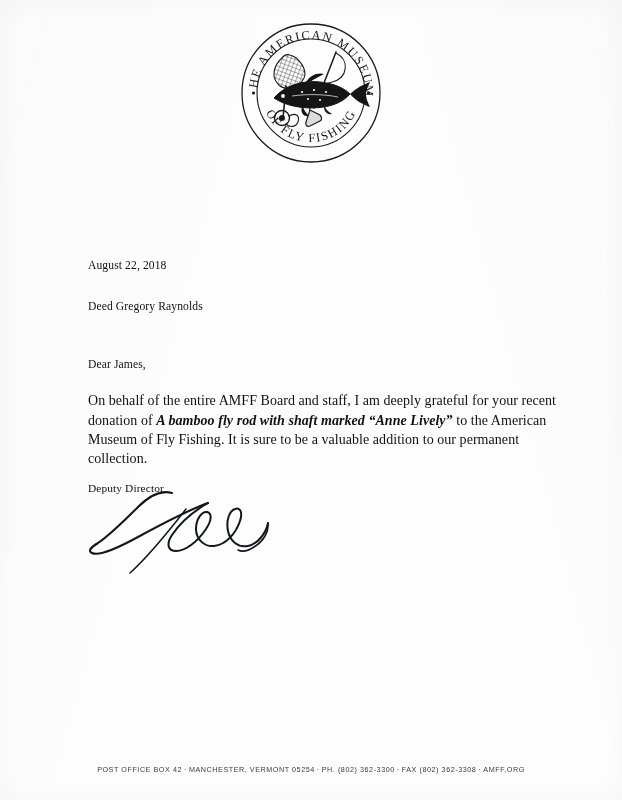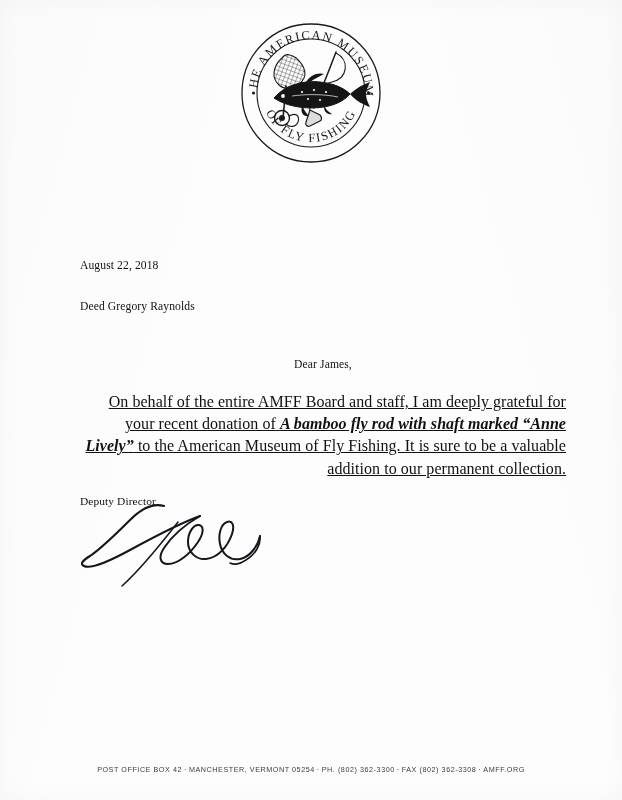--- a/index.html
+++ b/index.html
@@ -47,48 +47,46 @@
   .seal {
     width: 142px;
     height: 142px;
     position: relative;
   }
   .seal svg { display: block; width: 142px; height: 142px; }
 
   
   .letter {
     position: absolute;
-    left: 80px;
+    left: 88px;
     top: 258px;
     width: 486px;
   }
   .date-line {
     font-size: 11.6px;
     line-height: 1.35;
     letter-spacing: 0.1px;
   }
   .recipient {
     margin-top: 25px;
     font-size: 11.6px;
     line-height: 1.35;
     letter-spacing: 0.1px;
   }
   .salutation {
     margin-top: 44px;
     font-size: 11.6px;
     letter-spacing: 0.1px;
-    text-align: center;
   }
   .para {
     margin-top: 20px;
-    font-size: 16px;
+    font-size: 14px;
     line-height: 1.38;
-    text-align: right;
+    text-align: left;
     letter-spacing: 0.05px;
-    text-decoration: underline;
   }
   .para.tight { margin-top: 19px; }
   .donation {
     font-weight: bold;
     font-style: italic;
   }
 
   
   .sign-off {
     margin-top: 28px;

